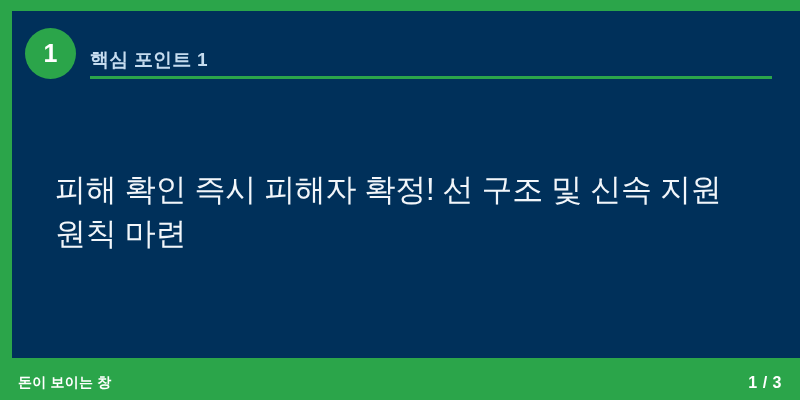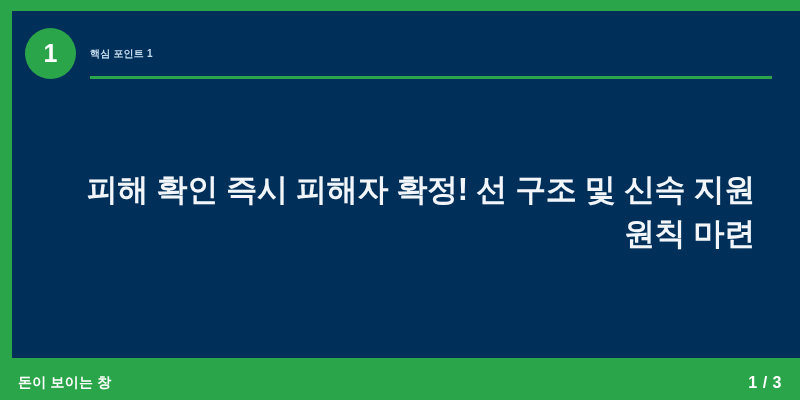--- a/index.html
+++ b/index.html
@@ -55,21 +55,21 @@
     font-weight: bold;
     line-height: 1;
     letter-spacing: 0px;
   }
 
   .eyebrow {
     position: absolute;
     left: 78px;
     top: 36px;
     color: #c5dcef;
-    font-size: 10px;
+    font-size: 19px;
     font-weight: bold;
     letter-spacing: 0.2px;
     white-space: nowrap;
   }
 
   .header-rule {
     position: absolute;
     left: 78px;
     top: 65px;
     width: 682px;
@@ -78,25 +78,24 @@
   }
 
   
   .headline {
     position: absolute;
     left: 55px;
     top: 168px;
     width: 700px;
     color: #f2f6fa;
     font-size: 31px;
-    font-weight: bold;
+    font-weight: normal;
     line-height: 44px;
     letter-spacing: -0.3px;
     white-space: pre-wrap;
-    text-align: right;
   }
 
   
   .footer {
     position: absolute;
     left: 0;
     bottom: 0;
     width: 800px;
     height: 34px;
     background: #2ba54a;

